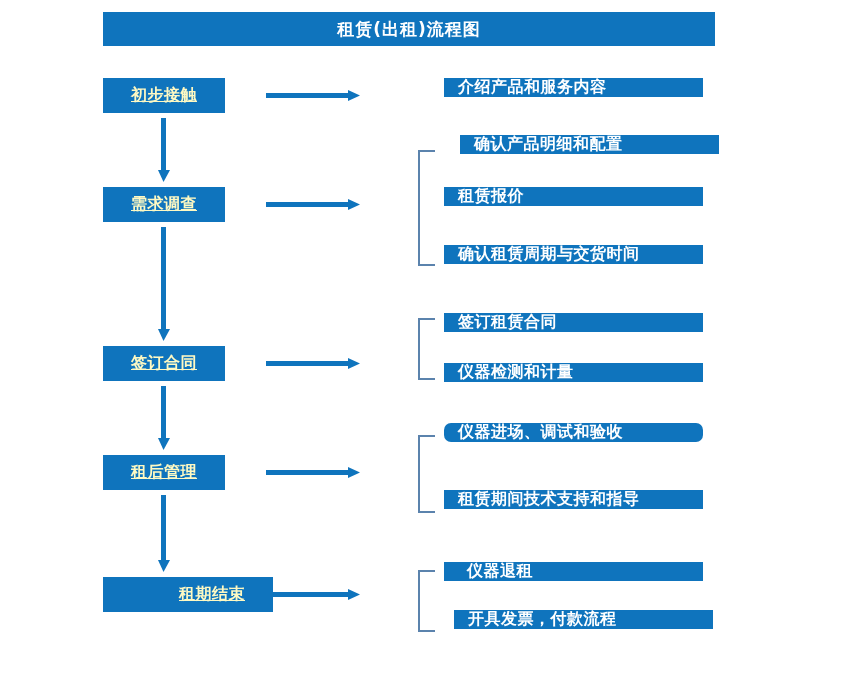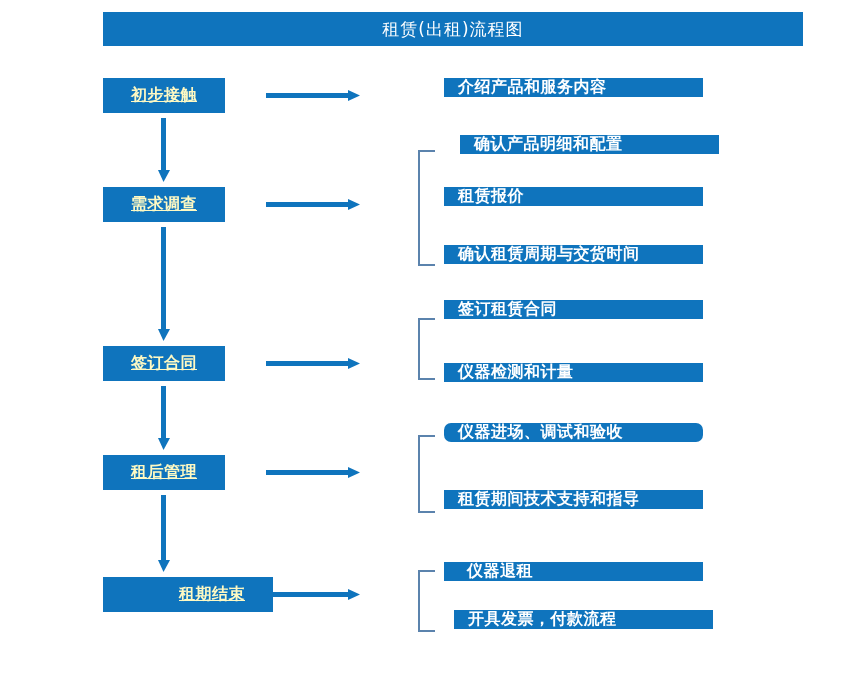--- a/index.html
+++ b/index.html
@@ -12,29 +12,29 @@
     width: 844px;
     height: 688px;
     background: #ffffff;
     overflow: hidden;
     font-family: "DejaVu Sans", "Liberation Sans", sans-serif;
   }
   .title-bar {
     position: absolute;
     left: 103px;
     top: 12px;
-    width: 700px;
+    width: 612px;
     height: 34px;
     background: #0f74bd;
     color: #ffffff;
     display: flex;
     align-items: center;
     justify-content: center;
     font-size: 17px;
-    font-weight: 400;
+    font-weight: 700;
     letter-spacing: 1px;
   }
   .stage-box {
     position: absolute;
     width: 122px;
     height: 35px;
     background: #0f74bd;
     color: #fef9c3;
     display: flex;
     align-items: center;
@@ -147,21 +147,21 @@
       <div class="detail-box" style="top: 135px; margin-left: 16px;">
         <span>确认产品明细和配置</span>
       </div>
       <div class="detail-box" style="top: 187px;">
         <span>租赁报价</span>
       </div>
       <div class="detail-box" style="top: 245px;">
         <span>确认租赁周期与交货时间</span>
       </div>
       <div class="bracket" style="left: 418px; top: 318px; height: 62px;"></div>
-      <div class="detail-box" style="top: 300px;">
+      <div class="detail-box" style="top: 313px;">
         <span>签订租赁合同</span>
       </div>
       <div class="detail-box" style="top: 363px;">
         <span>仪器检测和计量</span>
       </div>
       <div class="bracket" style="left: 418px; top: 435px; height: 78px;"></div>
       <div class="detail-box" style="top: 423px; border-radius: 7px;">
         <span>仪器进场、调试和验收</span>
       </div>
       <div class="detail-box" style="top: 490px;">

